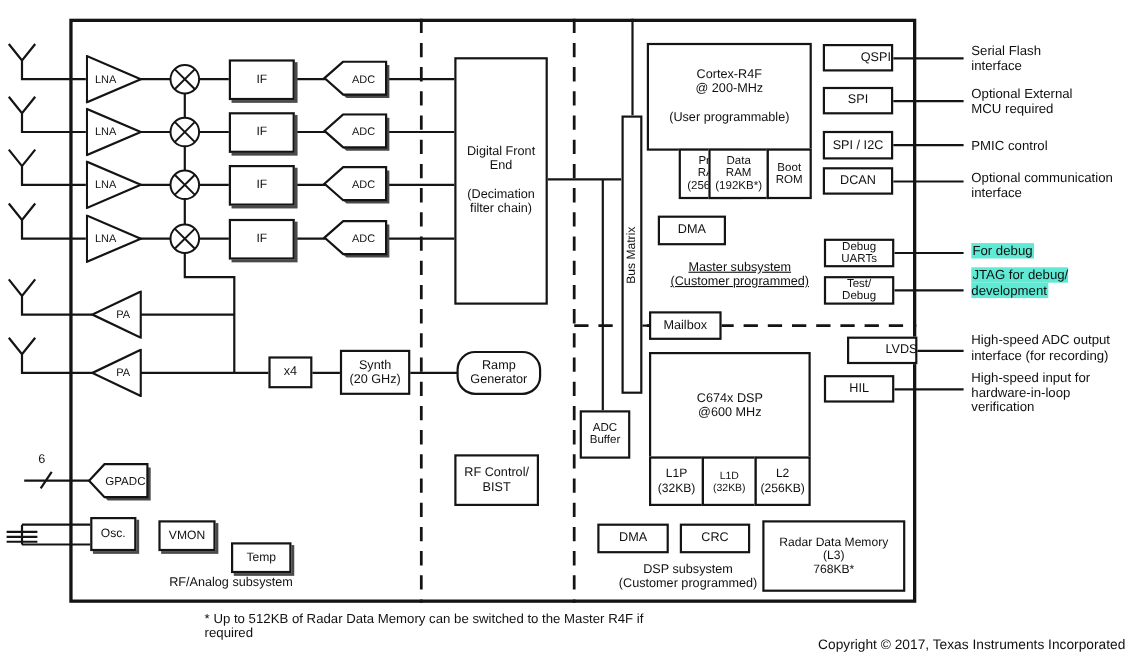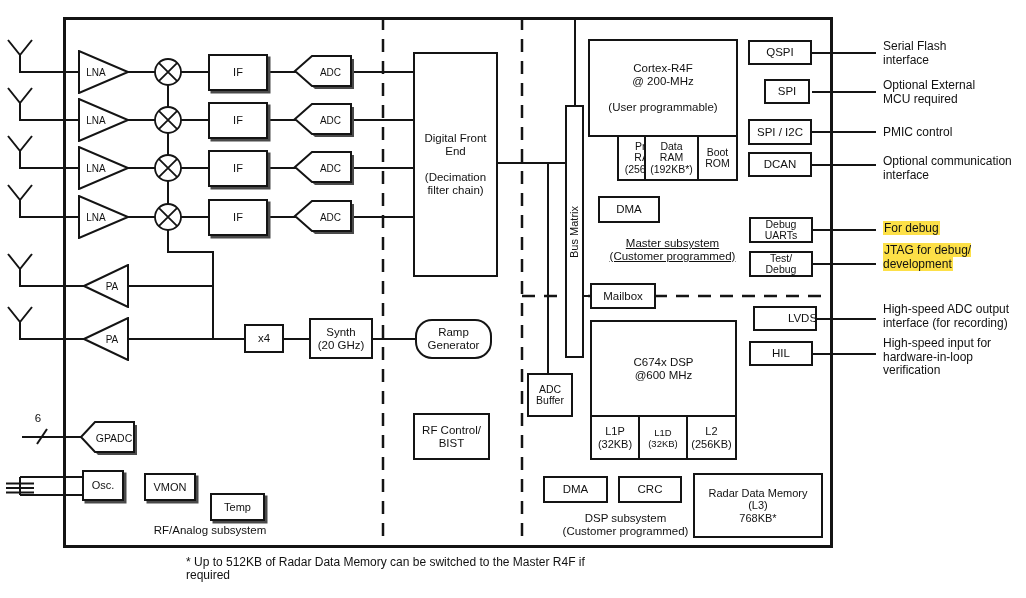--- a/index.html
+++ b/index.html
@@ -5,21 +5,21 @@
   html,body{margin:0;padding:0;background:#fff;}
   .stage{position:relative;width:1026px;height:598px;background:#fff;
          font-family:"Liberation Sans",sans-serif;color:#111;overflow:hidden;}
   .blk{position:absolute;background:#fff;border:2px solid #141414;box-sizing:border-box;
        display:flex;align-items:center;justify-content:center;text-align:center;
        font-size:11.5px;line-height:13px;white-space:pre-line;}
   .plain{background:transparent;}
   .shadow{box-shadow:2.5px 2.5px 0 #4a4a4a;}
   .lbl{position:absolute;text-align:center;font-size:11.5px;line-height:13px;white-space:pre-line;}
   .ext{position:absolute;left:883px;text-align:left;font-size:12px;line-height:13.5px;white-space:pre-line;}
-  .hl{background:#fde047;padding:0 1px;}
+  .hl{background:#5eead4;padding:0 1px;}
   .vtext{writing-mode:vertical-rl;transform:rotate(180deg);font-size:11px;}
   .shape{position:absolute;}
   .shape svg{display:block;}
   .shape .t{position:absolute;top:0;bottom:0;display:flex;align-items:center;
             justify-content:center;font-size:10px;white-space:pre-line;text-align:center;}
   .f105{font-size:10.5px;line-height:11.5px;}
   .f95{font-size:9.5px;line-height:11px;}
   .f11{font-size:11px;line-height:12.5px;}
 </style>
 </head>
@@ -238,29 +238,29 @@
 (256KB)</span></div>
 
   <div class="blk" style="left:543px;top:476px;width:65px;height:27px;"><span>DMA</span></div>
   <div class="blk" style="left:618px;top:476px;width:64px;height:27px;"><span>CRC</span></div>
   <div class="lbl" style="left:543px;top:512px;width:165px;"><span>DSP subsystem
 (Customer programmed)</span></div>
   <div class="blk f11" style="left:693px;top:473px;width:130px;height:65px;"><span>Radar Data Memory
 (L3)
 768KB*</span></div>
 
-  <div class="blk" style="left:748px;top:40px;width:64px;height:25px;"><span>QSPI</span></div>
-  <div class="blk" style="left:748px;top:79px;width:46px;height:25px;margin-left:16px;"><span>SPI</span></div>
+  <div class="blk" style="left:748px;top:40px;width:64px;height:25px;justify-content:flex-end;"><span>QSPI</span></div>
+  <div class="blk" style="left:748px;top:79px;width:64px;height:25px;"><span>SPI</span></div>
   <div class="blk" style="left:748px;top:119px;width:64px;height:26px;"><span>SPI / I2C</span></div>
   <div class="blk" style="left:748px;top:152px;width:64px;height:25px;"><span>DCAN</span></div>
   <div class="blk f105" style="left:749px;top:217px;width:64px;height:26px;"><span>Debug
 UARTs</span></div>
   <div class="blk f105" style="left:749px;top:251px;width:64px;height:26px;"><span>Test/
 Debug</span></div>
-  <div class="blk" style="left:753px;top:306px;width:64px;height:25px;padding-left:35px;"><span>LVDS</span></div>
+  <div class="blk" style="left:770px;top:306px;width:64px;height:25px;padding-left:35px;"><span>LVDS</span></div>
   <div class="blk" style="left:749px;top:341px;width:64px;height:25px;"><span>HIL</span></div>
 
   <div class="ext" style="top:40px;"><span>Serial Flash
 interface</span></div>
   <div class="ext" style="top:79px;"><span>Optional External
 MCU required</span></div>
   <div class="ext" style="top:126px;"><span>PMIC control</span></div>
   <div class="ext" style="top:155px;"><span>Optional communication
 interface</span></div>
   <div class="ext" style="top:222px;"><span class="hl">For debug</span></div>
@@ -279,14 +279,15 @@
       </svg>
     <span class="t" style="left:11px;right:1px;top:-2px;font-size:10.5px;">GPADC</span>
   </div>
   <div class="lbl" style="left:30px;top:412px;width:16px;"><span>6</span></div>
   <div class="blk shadow f11" style="left:82px;top:470px;width:42px;height:31px;"><span>Osc.</span></div>
   <div class="blk shadow f11" style="left:144px;top:473px;width:52px;height:28px;"><span>VMON</span></div>
   <div class="blk shadow f11" style="left:210px;top:473px;width:55px;height:28px;margin-top:20px;"><span>Temp</span></div>
   <div class="lbl" style="left:130px;top:524px;width:160px;"><span>RF/Analog subsystem</span></div>
 
   <div class="lbl" style="left:186px;top:556px;width:440px;text-align:left;font-size:12px;"><span>* Up to 512KB of Radar Data Memory can be switched to the Master R4F if required</span></div>
+  <div class="lbl" style="left:700px;top:580px;width:323px;text-align:right;font-size:12.5px;"><span>Copyright © 2017, Texas Instruments Incorporated</span></div>
 
 </div>
 
 </body></html>

